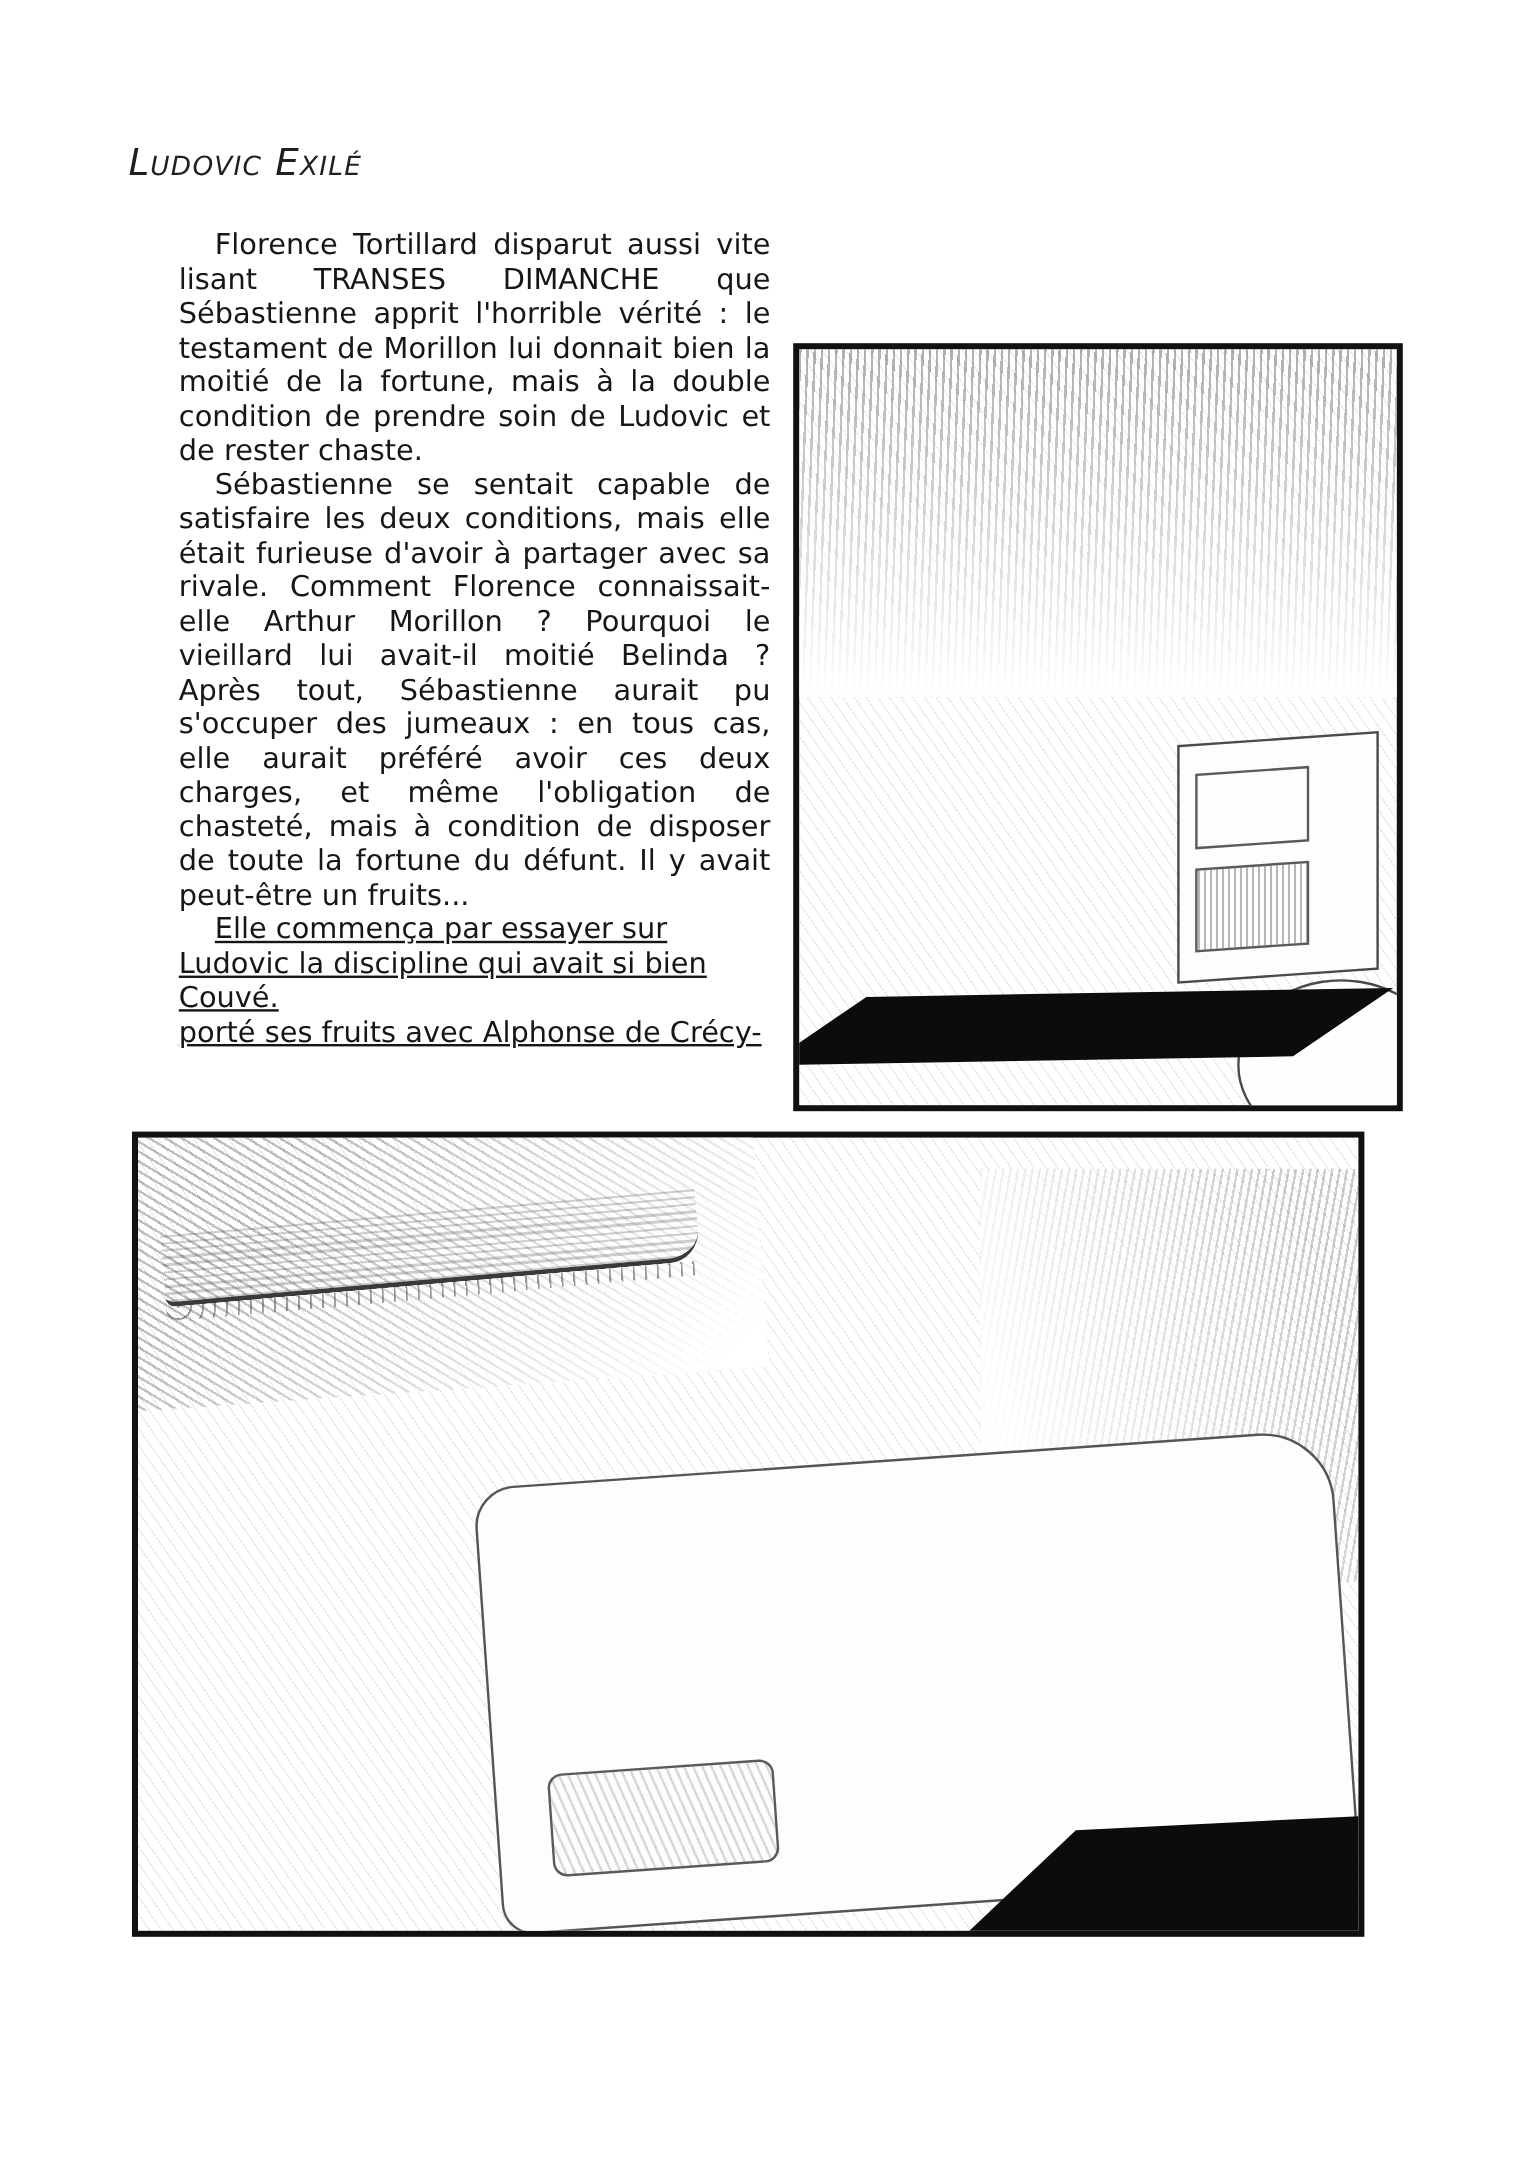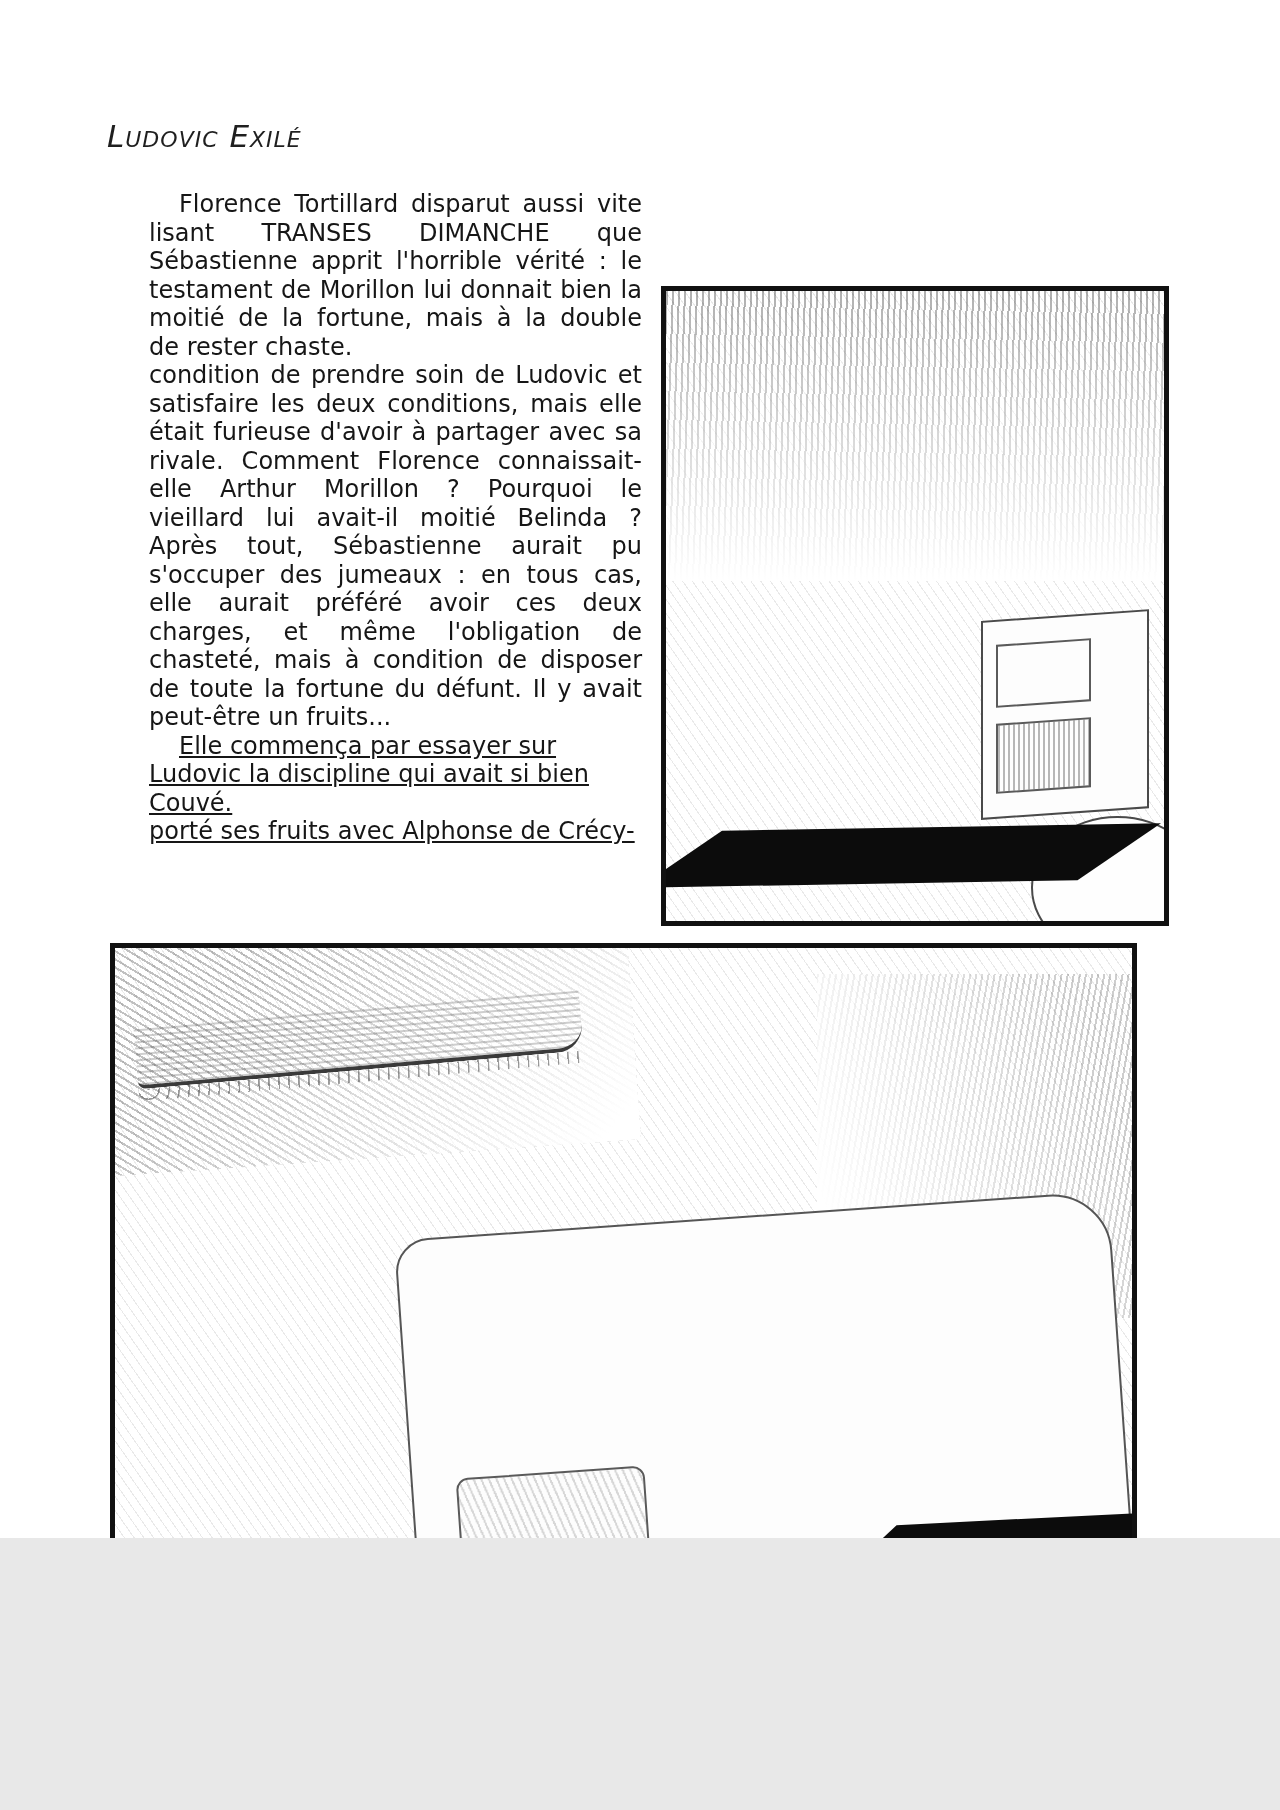--- a/index.html
+++ b/index.html
@@ -1,18 +1,18 @@
 <!DOCTYPE html>
 <html><head>
 <meta charset="utf-8">
 <style>
   html,body{margin:0;padding:0;background:#e8e8e8;}
   .page{
     position:relative;
-    width:1280px;height:1538px;
+    width:1280px;height:1810px;
     background:#ffffff;
     overflow:hidden;
     font-family:"DejaVu Sans","Liberation Sans",sans-serif;
     color:#1a1a1a;
   }
   .page-title{
     position:absolute;left:107px;top:118px;
     font-style:italic;
     font-variant:small-caps;
     font-size:31px;
@@ -114,24 +114,25 @@
 
   <div class="page-title">Ludovic Exilé</div>
 
   <div class="story">
       <div class="para">
         <div class="line first">Florence Tortillard disparut aussi vite</div>
         <div class="line">lisant TRANSES DIMANCHE que</div>
         <div class="line">Sébastienne apprit l'horrible vérité : le</div>
         <div class="line">testament de Morillon lui donnait bien la</div>
         <div class="line">moitié de la fortune, mais à la double</div>
+        <div class="line">condition de prendre soin de Ludovic et</div>
         <div class="line last">de rester chaste.</div>
-        <div class="line">condition de prendre soin de Ludovic et</div>
       </div>
       <div class="para">
+        <div class="line first">Sébastienne se sentait capable de</div>
         <div class="line">satisfaire les deux conditions, mais elle</div>
         <div class="line">était furieuse d'avoir à partager avec sa</div>
         <div class="line">rivale. Comment Florence connaissait-</div>
         <div class="line">elle Arthur Morillon ? Pourquoi le</div>
         <div class="line">vieillard lui avait-il moitié Belinda ?</div>
         <div class="line">Après tout, Sébastienne aurait pu</div>
         <div class="line">s'occuper des jumeaux : en tous cas,</div>
         <div class="line">elle aurait préféré avoir ces deux</div>
         <div class="line">charges, et même l'obligation de</div>
         <div class="line">chasteté, mais à condition de disposer</div>

